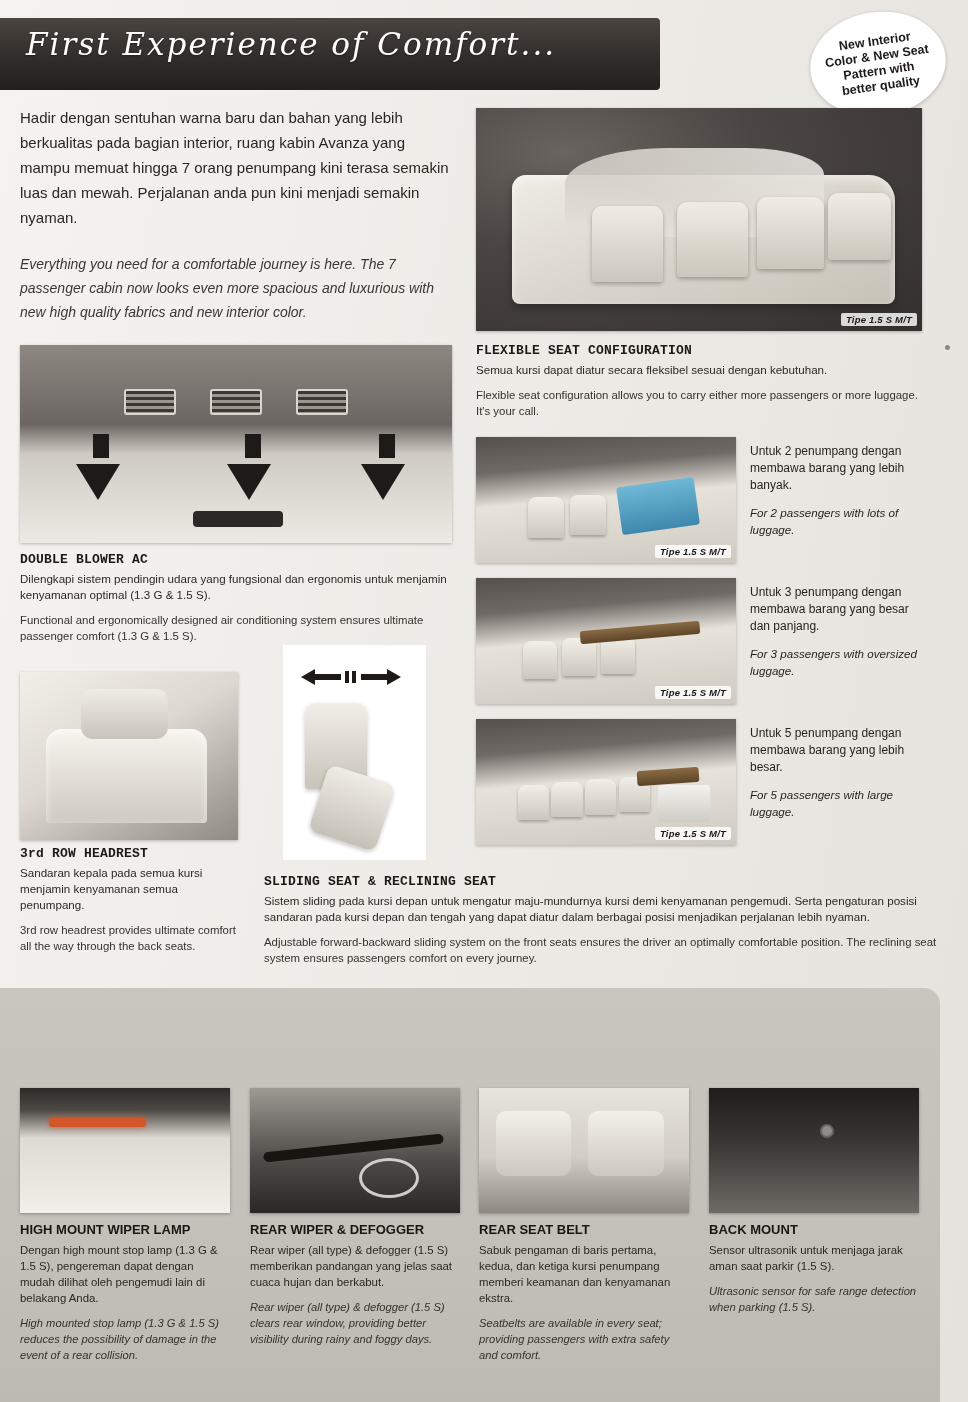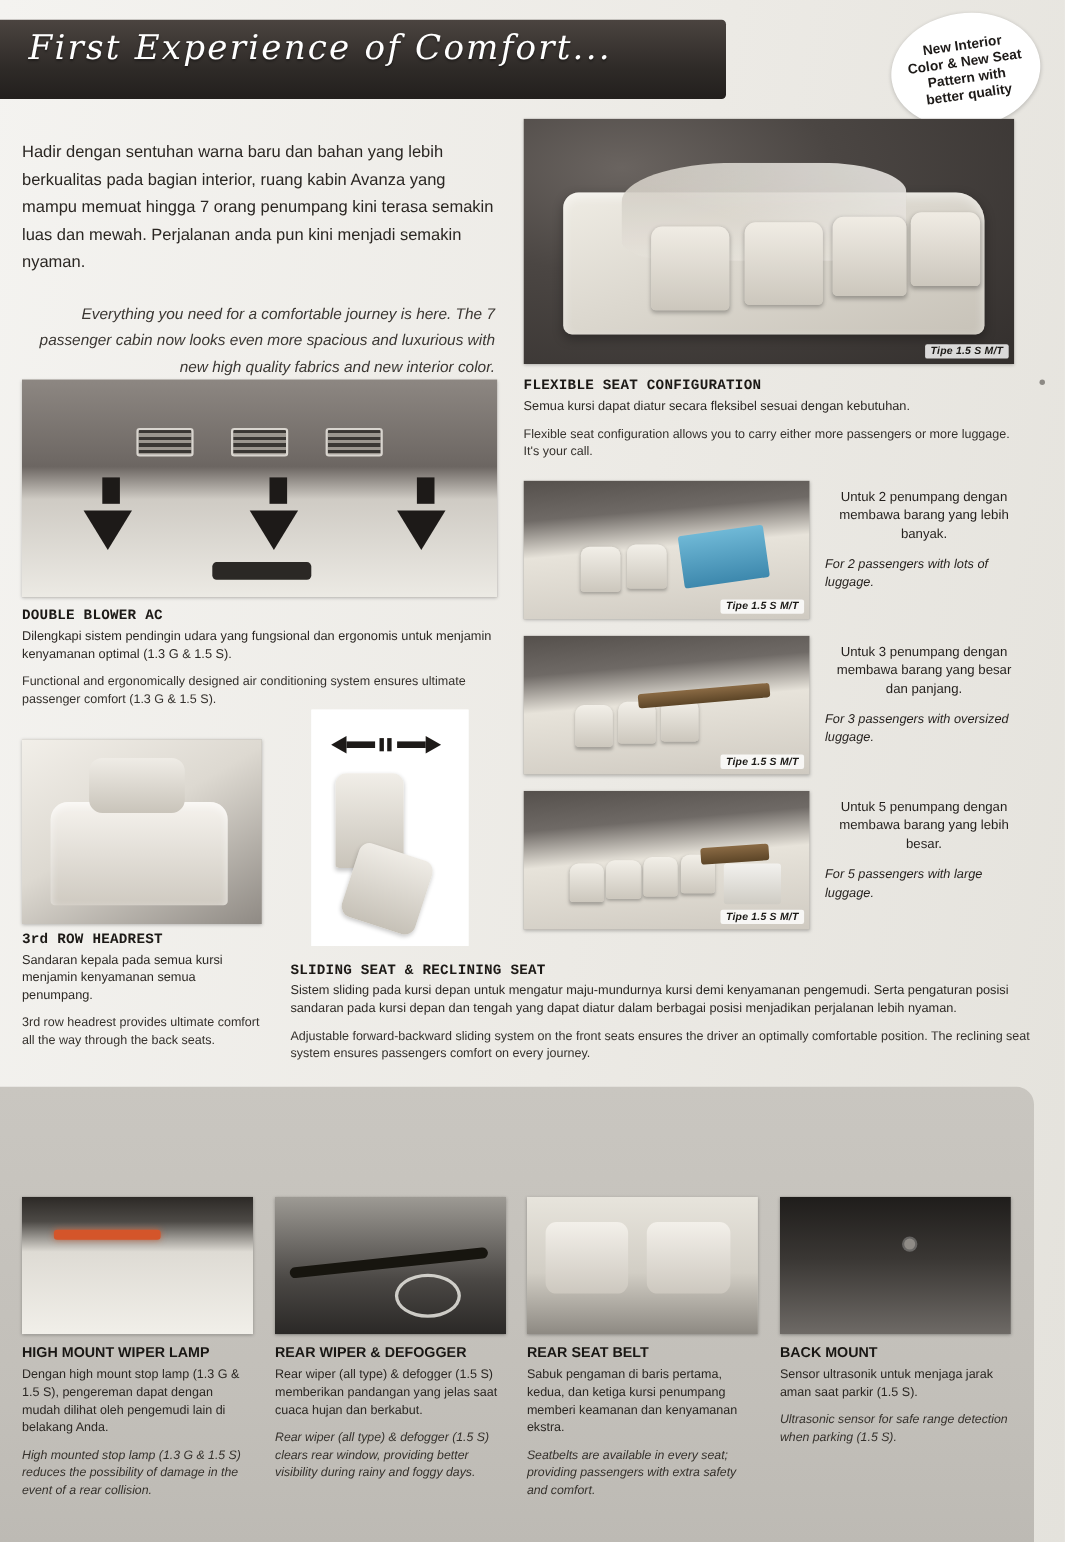--- a/index.html
+++ b/index.html
@@ -57,35 +57,33 @@
     font-size: 12.5px;
     line-height: 15px;
     color: #1d1a18;
     padding: 0 8px;
   }
   
   .intro {
     position: absolute;
     left: 20px; top: 105px;
     width: 430px;
-    margin-top: 21px;
   }
   .intro p.id {
     margin: 0;
     font-size: 15px;
     line-height: 25px;
     color: #2a2622;
   }
   .intro p.en {
     margin: 22px 0 0 0;
     font-size: 14px;
     line-height: 24px;
     font-style: italic;
     color: #3b3733;
-    text-align: right;
   }
   
   .photo {
     position: absolute;
     overflow: hidden;
     background: #b9b6b0;
     box-shadow: 0 1px 3px rgba(0,0,0,.25);
   }
   .tipe-tag {
     position: absolute;
@@ -212,21 +210,21 @@
   .cap-en {
     font-size: 11.4px;
     line-height: 16px;
     color: #35312d;
     margin: 9px 0 0 0;
   }
   .side-cap {
     position: absolute;
     width: 180px;
   }
-  .side-cap .id { font-size: 12px; line-height: 17px; margin: 0; text-align: center; }
+  .side-cap .id { font-size: 12px; line-height: 17px; margin: 0; }
   .side-cap .en { font-size: 11.6px; line-height: 17px; font-style: italic; margin: 10px 0 0 0; }
 
   
   .bottom-panel {
     position: absolute;
     left: 0; top: 988px;
     width: 940px; height: 414px;
     background: linear-gradient(180deg,#c9c6c0 0%, #c2bfb9 70%, #bdbab4 100%);
     border-top-right-radius: 16px;
   }

